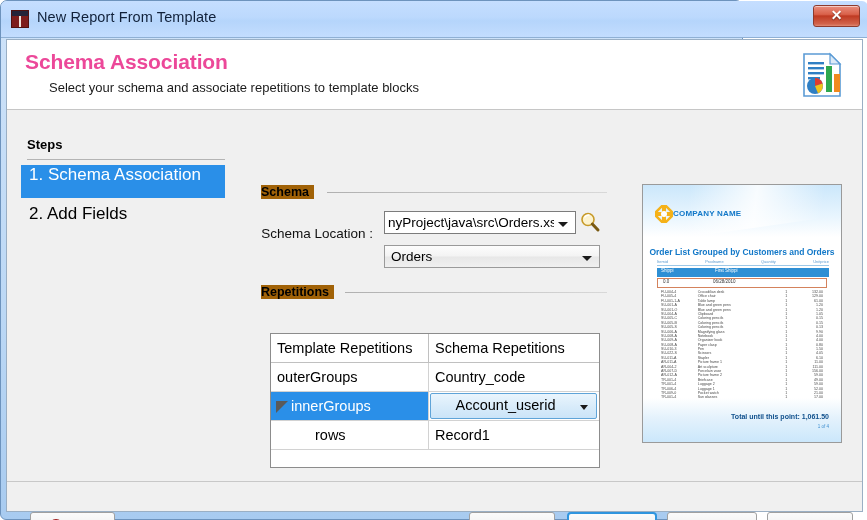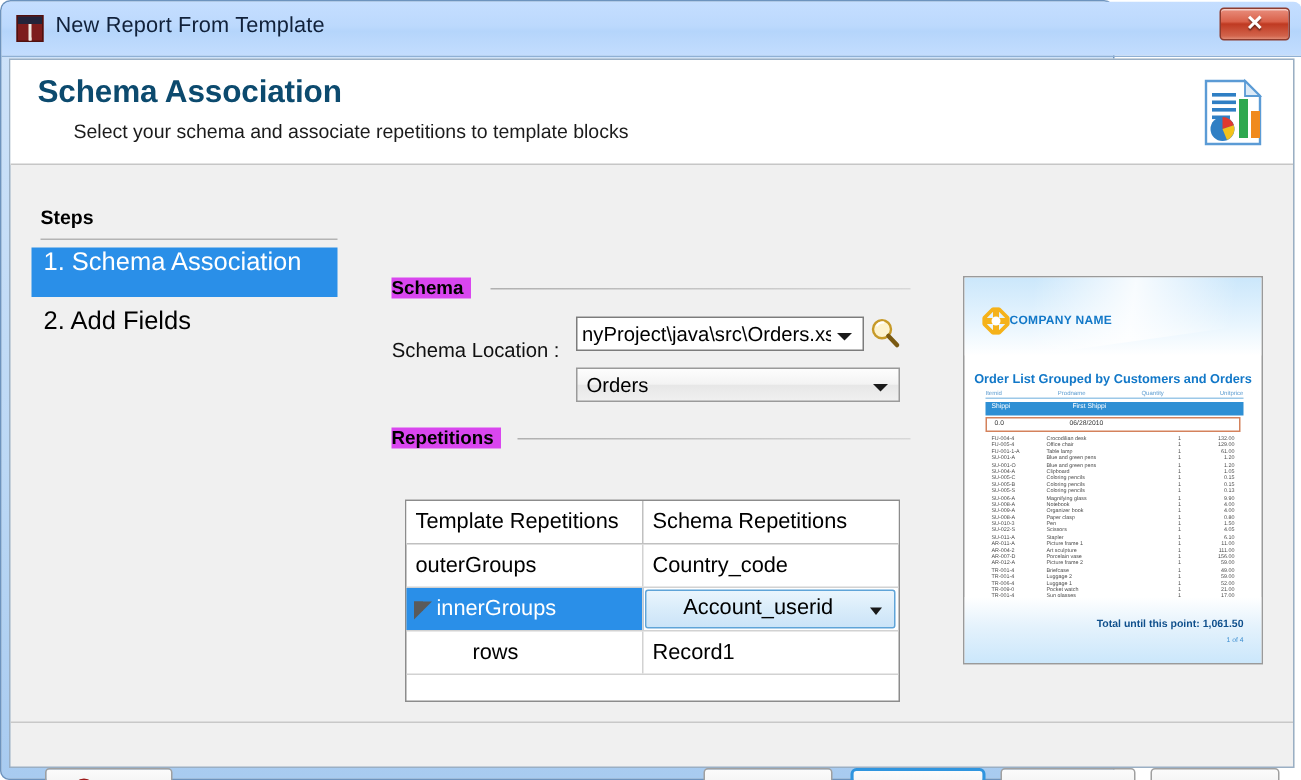--- a/index.html
+++ b/index.html
@@ -92,21 +92,21 @@
   
   .hdr {
     position: absolute; left: 0; top: 0;
     width: 855px; height: 70px;
     box-sizing: border-box;
     background: #ffffff;
     border-bottom: 1px solid #c6c6c6;
   }
   .hdr-title {
     position: absolute; left: 18px; top: 10px;
-    font-size: 21px; font-weight: bold; color: #0c4a6e;
+    font-size: 21px; font-weight: bold; color: #ec4899;
     letter-spacing: -0.1px;
     text-align: right;
   }
   .hdr-sub {
     position: absolute; left: 42px; top: 40px;
     font-size: 13px; color: #1b1b1b;
   }
   .hdr-icon {
     position: absolute; right: 18px; top: 12px;
     width: 44px; height: 46px;
@@ -134,21 +134,21 @@
     color: #ffffff;
   }
   #step-0 { top: 125px; }
   #step-1 { top: 164px; }
   #step-2 { top: 203px; }
 
   
   .grp-label {
     position: absolute;
     font-size: 12.5px; font-weight: bold; color: #000;
-    background: #d946ef;
+    background: #a16207;
     padding-right: 5px;
   }
   .grp-rule {
     position: absolute; height: 1px;
     background: linear-gradient(to right, #b0b0b0, #d8d8d8);
   }
 
   
   #schema-label { left: 254px; top: 145px; }
   #schema-rule  { left: 320px; top: 152px; width: 280px; }

